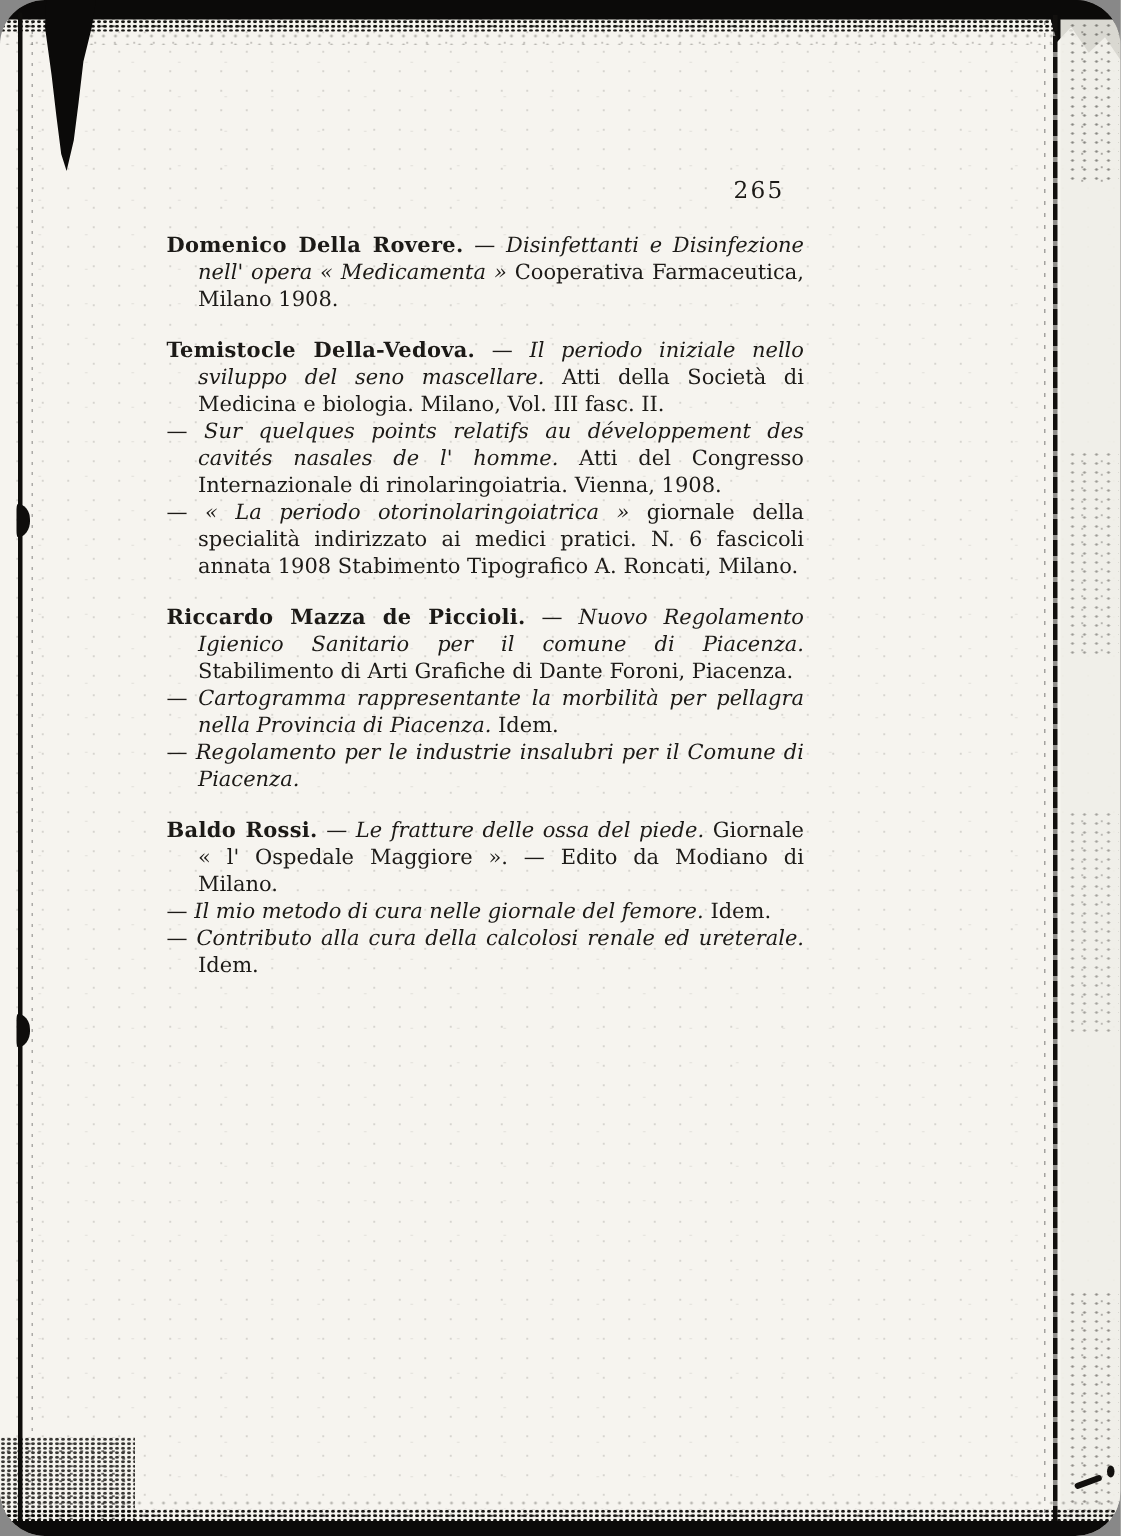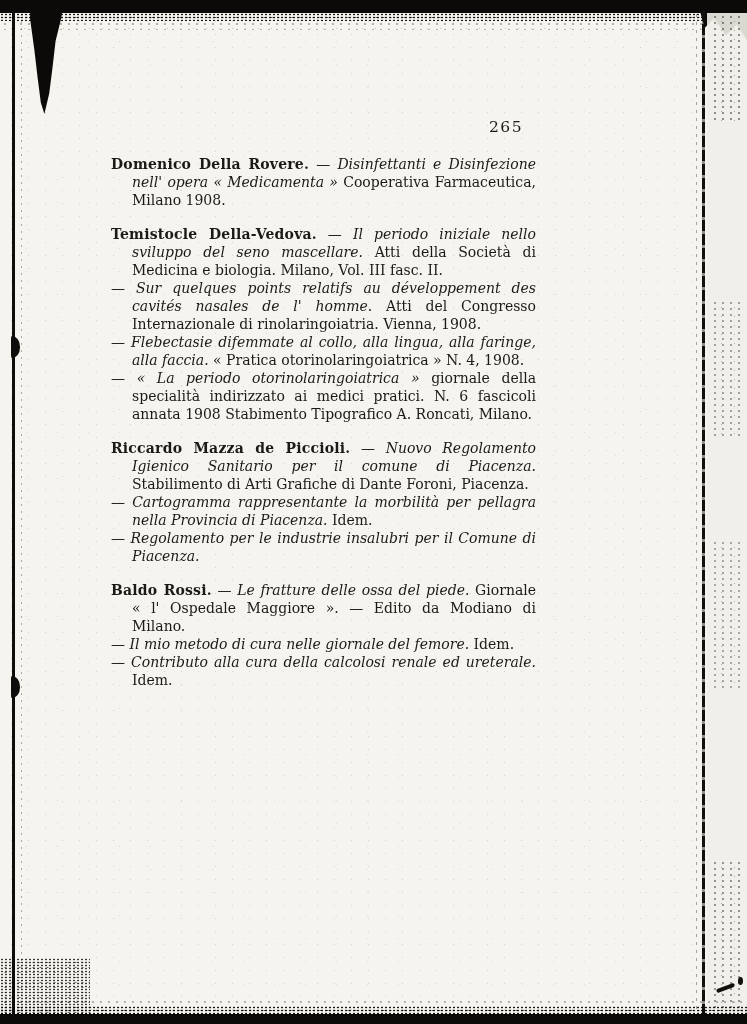--- a/index.html
+++ b/index.html
@@ -1,19 +1,20 @@
 <!DOCTYPE html>
 <html lang="it"><head>
 <meta charset="utf-8">
 <style>
   html,body{margin:0;padding:0;background:#888;}
   .scan{
     position:relative;width:747px;height:1024px;overflow:hidden;
     background:#f6f4ef;color:#1c1a17;
     font-family:"DejaVu Serif","Liberation Serif",serif;
+    border-radius:30px;
   }
   
   .pagenum{
     position:absolute;left:489px;top:118px;
     font-size:15.5px;letter-spacing:1.5px;font-weight:400;
   }
   .textblock{
     position:absolute;left:111px;top:155px;width:425px;
     font-size:14px;line-height:18px;text-align:justify;
   }
@@ -113,21 +114,20 @@
 
   <div class="pagenum">265</div>
 
   <section class="textblock">
       <div class="entry-group">
         <p class="par author"><span class="seg-bold">Domenico Della Rovere.</span><span class="seg-roman"> — </span><span class="seg-italic">Disinfettanti e Disinfezione nell' opera « Medicamenta »</span><span class="seg-roman"> Cooperativa Farmaceutica, Milano 1908.</span></p>
       </div>
       <div class="entry-group">
         <p class="par author"><span class="seg-bold">Temistocle Della-Vedova.</span><span class="seg-roman"> — </span><span class="seg-italic">Il periodo iniziale nello sviluppo del seno mascellare.</span><span class="seg-roman"> Atti della Società di Medicina e biologia. Milano, Vol. III fasc. II.</span></p>
         <p class="par dash"><span class="seg-roman">— </span><span class="seg-italic">Sur quelques points relatifs au développement des cavités nasales de l' homme.</span><span class="seg-roman"> Atti del Congresso Internazionale di rinolaringoiatria. Vienna, 1908.</span></p>
-        <p class="par dash"><span class="seg-roman">— </span><span class="seg-italic">Flebectasie difemmate al collo, alla lingua, alla faringe, alla faccia.</span><span class="seg-roman"> « Pratica otorinolaringoiatrica » N. 4, 1908.</span></p>
         <p class="par dash"><span class="seg-roman">— </span><span class="seg-italic">« La periodo otorinolaringoiatrica »</span><span class="seg-roman"> giornale della specialità indirizzato ai medici pratici. N. 6 fascicoli annata 1908 Stabimento Tipografico A. Roncati, Milano.</span></p>
       </div>
       <div class="entry-group">
         <p class="par author"><span class="seg-bold">Riccardo Mazza de Piccioli.</span><span class="seg-roman"> — </span><span class="seg-italic">Nuovo Regolamento Igienico Sanitario per il comune di Piacenza.</span><span class="seg-roman"> Stabilimento di Arti Grafiche di Dante Foroni, Piacenza.</span></p>
         <p class="par dash"><span class="seg-roman">— </span><span class="seg-italic">Cartogramma rappresentante la morbilità per pellagra nella Provincia di Piacenza.</span><span class="seg-roman"> Idem.</span></p>
         <p class="par dash"><span class="seg-roman">— </span><span class="seg-italic">Regolamento per le industrie insalubri per il Comune di Piacenza.</span></p>
       </div>
       <div class="entry-group">
         <p class="par author"><span class="seg-bold">Baldo Rossi.</span><span class="seg-roman"> — </span><span class="seg-italic">Le fratture delle ossa del piede.</span><span class="seg-roman"> Giornale « l' Ospedale Maggiore ». — Edito da Modiano di Milano.</span></p>
         <p class="par dash"><span class="seg-roman">— </span><span class="seg-italic">Il mio metodo di cura nelle giornale del femore.</span><span class="seg-roman"> Idem.</span></p>

